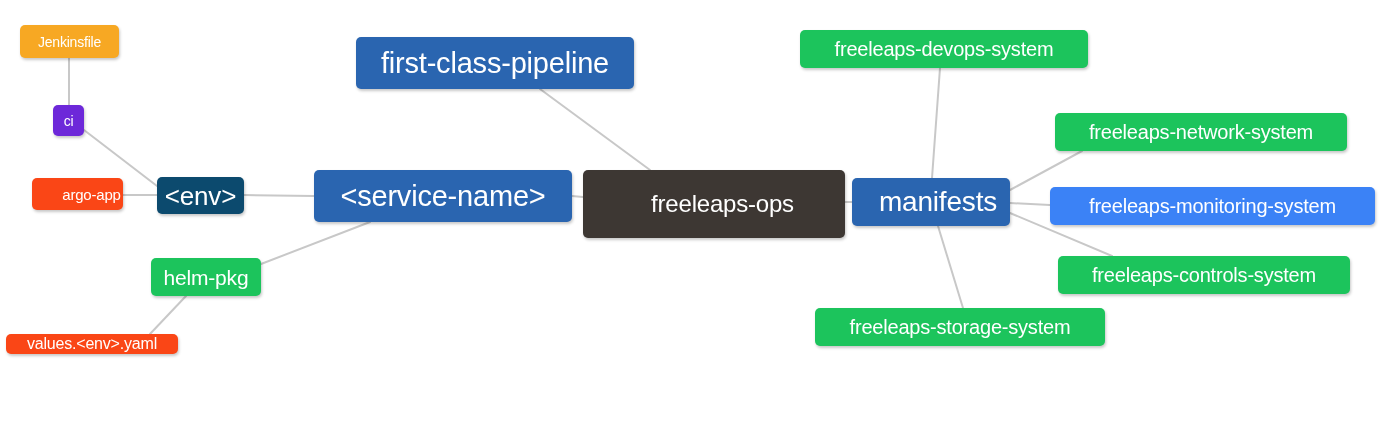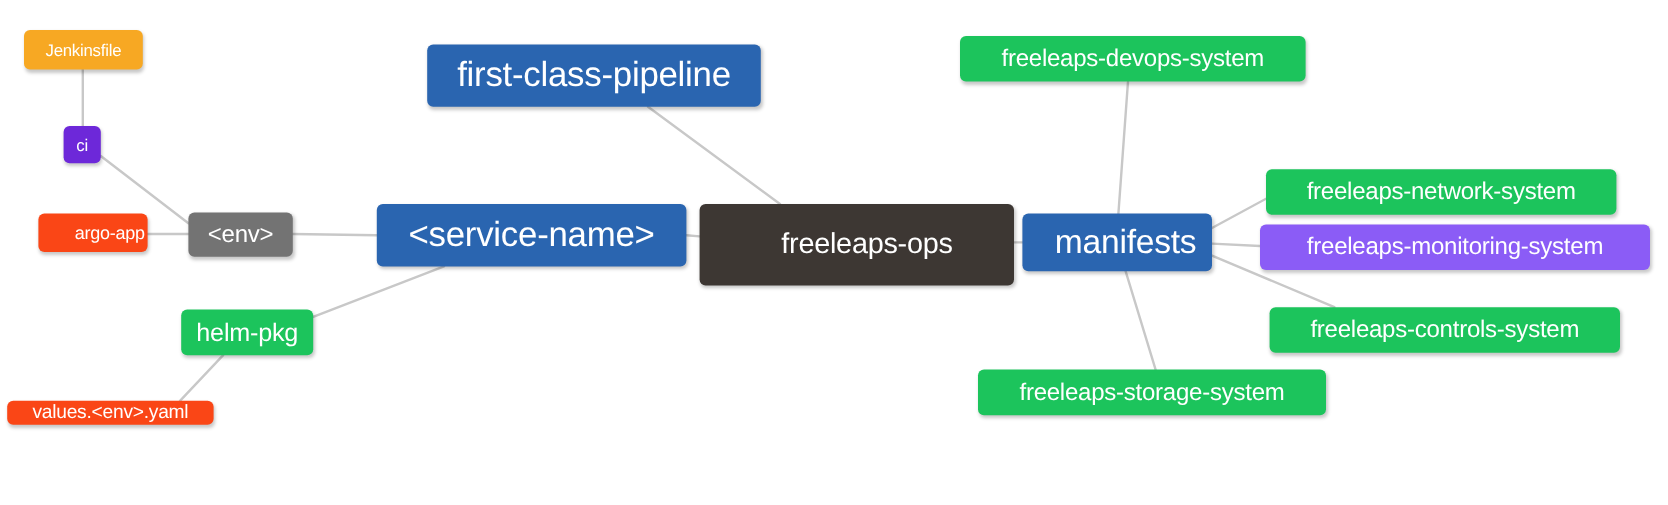--- a/index.html
+++ b/index.html
@@ -66,21 +66,21 @@
     </div>
 
   <div class="node" style="left: 53px; top: 105px; width: 31px; height: 31px; background: #6d28d9; font-size: 14px;">
       <span>ci</span>
     </div>
 
   <div class="node" style="left: 32px; top: 178px; width: 91px; height: 32px; background: rgb(250, 70, 22); font-size: 15px; padding-left: 28px;">
       <span>argo-app</span>
     </div>
 
-  <div class="node" style="left: 157px; top: 177px; width: 87px; height: 37px; background: #737373; font-size: 20px;">
+  <div class="node" style="left: 157px; top: 177px; width: 87px; height: 37px; background: #0c4a6e; font-size: 26px;">
       <span>&lt;env&gt;</span>
     </div>
 
   <div class="node" style="left: 6px; top: 334px; width: 172px; height: 20px; background: rgb(250, 70, 22); font-size: 16px;">
       <span>values.&lt;env&gt;.yaml</span>
     </div>
 
   <div class="node" style="left: 151px; top: 258px; width: 110px; height: 38px; background: rgb(28, 196, 92); font-size: 21px;">
       <span>helm-pkg</span>
     </div>
@@ -98,25 +98,25 @@
     </div>
 
   <div class="node" style="left: 852px; top: 178px; width: 158px; height: 48px; background: rgb(42, 101, 176); font-size: 28px; padding-left: 14px;">
       <span>manifests</span>
     </div>
 
   <div class="node" style="left: 800px; top: 30px; width: 288px; height: 38px; background: rgb(28, 196, 92); font-size: 20px;">
       <span>freeleaps-devops-system</span>
     </div>
 
-  <div class="node" style="left: 1055px; top: 113px; width: 292px; height: 38px; background: rgb(28, 196, 92); font-size: 20px; margin-top: 28px;">
+  <div class="node" style="left: 1055px; top: 113px; width: 292px; height: 38px; background: rgb(28, 196, 92); font-size: 20px;">
       <span>freeleaps-network-system</span>
     </div>
 
-  <div class="node" style="left: 1050px; top: 187px; width: 325px; height: 38px; background: #8b5cf6; font-size: 20px;">
+  <div class="node" style="left: 1050px; top: 187px; width: 325px; height: 38px; background: #3b82f6; font-size: 20px;">
       <span>freeleaps-monitoring-system</span>
     </div>
 
   <div class="node" style="left: 1058px; top: 256px; width: 292px; height: 38px; background: rgb(28, 196, 92); font-size: 20px;">
       <span>freeleaps-controls-system</span>
     </div>
 
   <div class="node" style="left: 815px; top: 308px; width: 290px; height: 38px; background: rgb(28, 196, 92); font-size: 20px;">
       <span>freeleaps-storage-system</span>
     </div>

